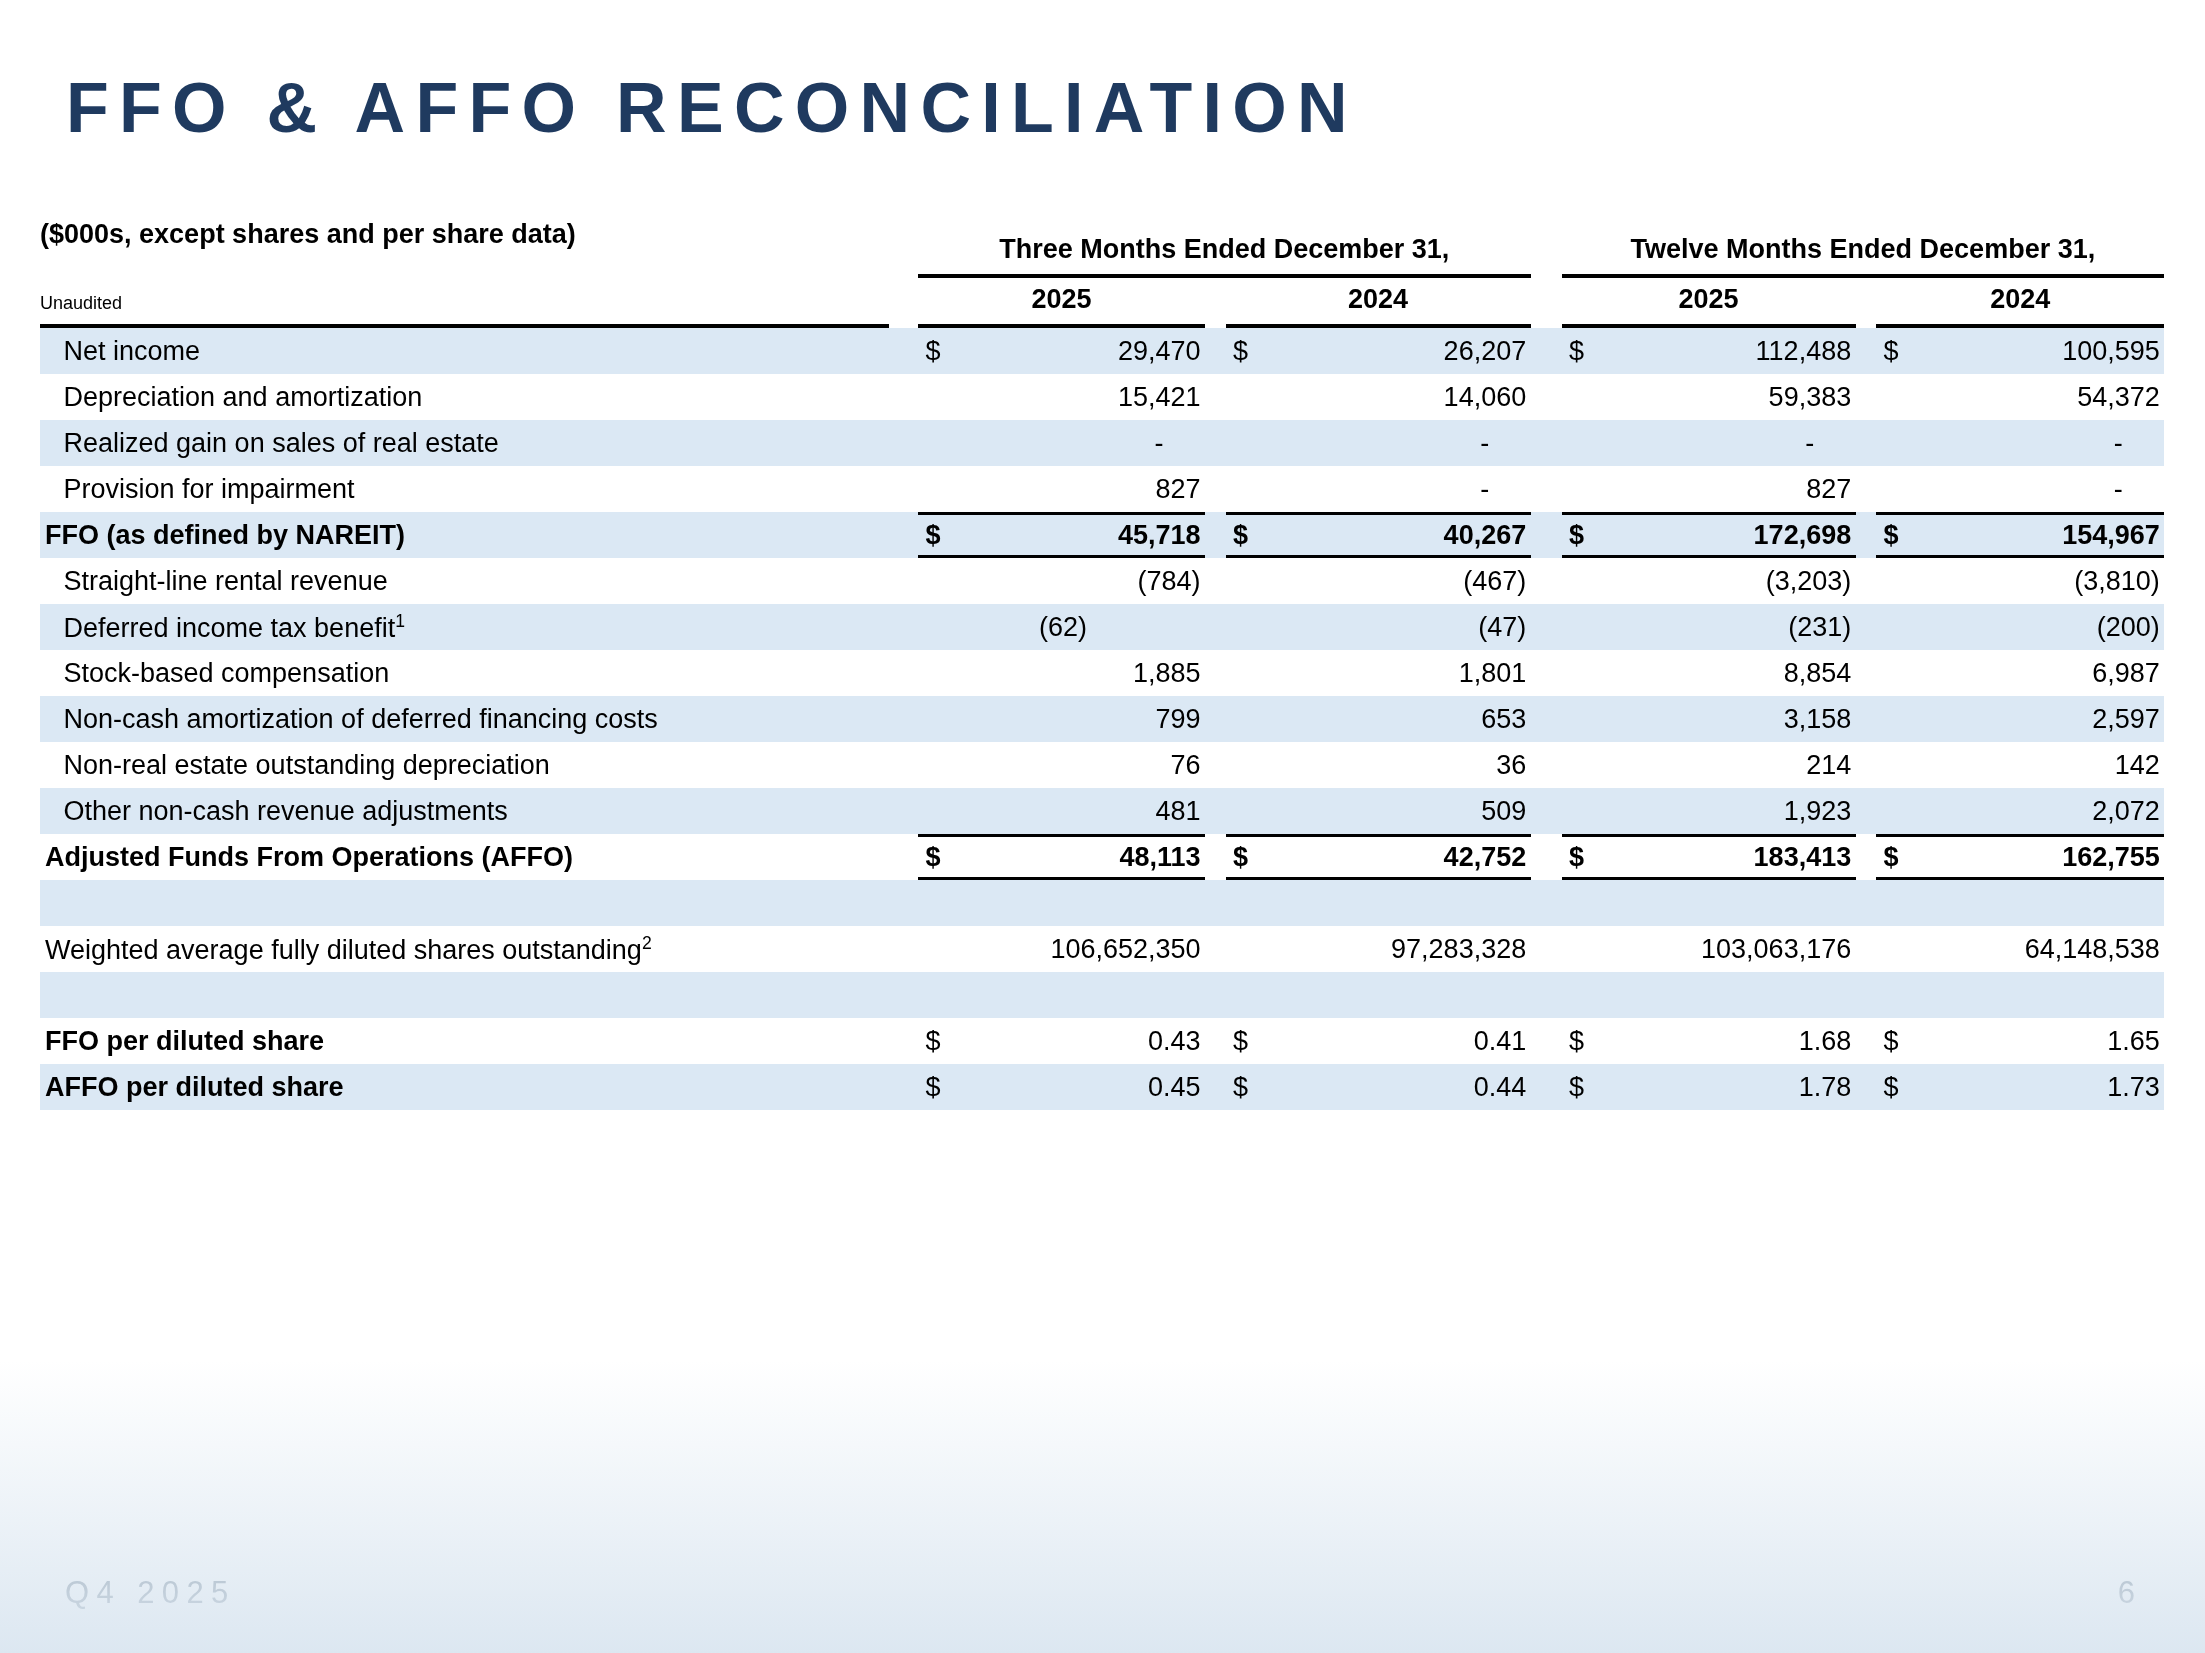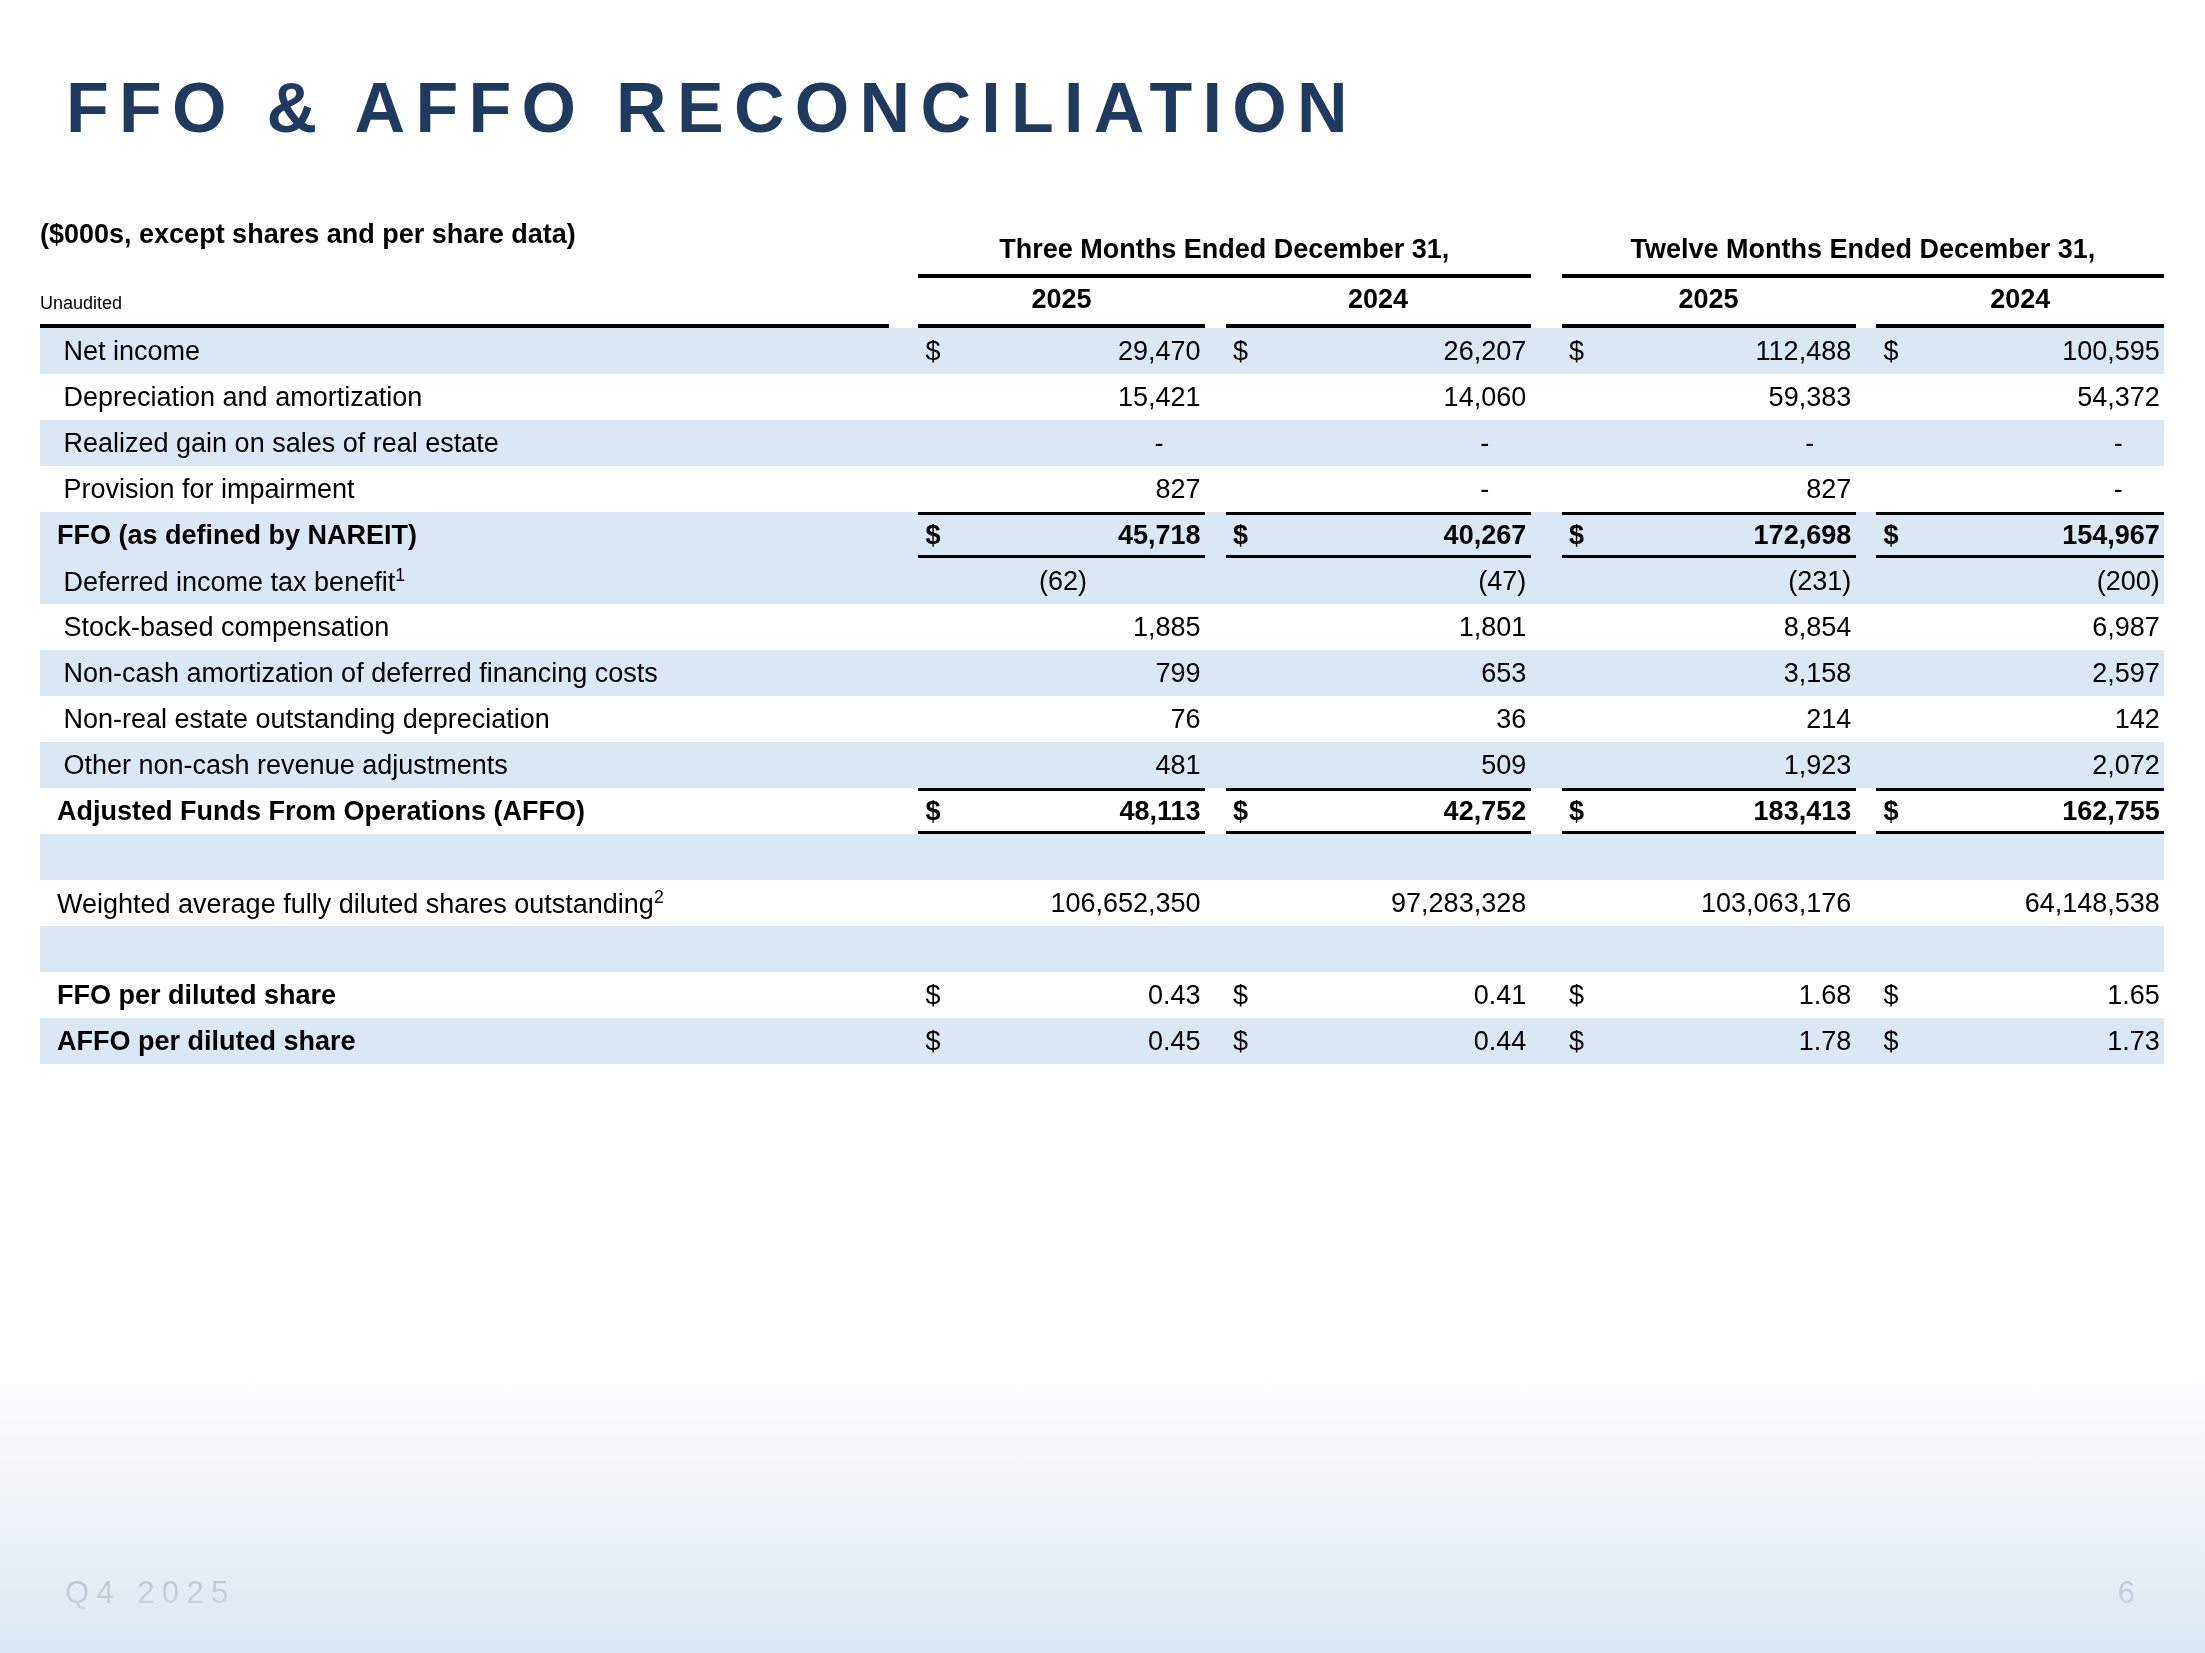--- a/index.html
+++ b/index.html
@@ -43,21 +43,21 @@
   }
   .hdr-year{
     text-align:center;font-weight:bold;font-size:27px;height:100%;
     display:flex;align-items:center;justify-content:center;
     border-bottom:4.4px solid #000;
   }
   .y1{grid-column:2;} .y2{grid-column:4;} .y3{grid-column:6;} .y4{grid-column:8;}
   
   .body-row{height:46px;font-size:27px;}
   .body-row.shaded{background:var(--rowblue);}
-  .row-label{padding-left:17px;white-space:nowrap;}
+  .row-label{padding-left:5px;white-space:nowrap;}
   .row-label.indent{padding-left:23.5px;}
   .row-label.bold{font-weight:bold;}
   .row-label sup{font-size:17.6px;}
   .vcell{
     display:flex;justify-content:space-between;align-items:center;
     height:100%;box-sizing:border-box;padding:0 4.4px 0 7.4px;
   }
   .vcell.total{border-top:3.7px solid #000;border-bottom:3.7px solid #000;}
   .vcell .val{text-align:right;}
   .vcell .val.dash{padding-right:37px;}
@@ -188,20 +188,39 @@
           </div>
           <div class="vcell total bold-vals" style="grid-column: 6;">
             <span class="dollar">$</span>
             <span class="val">172,698</span>
           </div>
           <div class="vcell total bold-vals" style="grid-column: 8;">
             <span class="dollar">$</span>
             <span class="val">154,967</span>
           </div>
         </div>
+        <div class="grid-row body-row">
+          <div class="row-label indent">Straight-line rental revenue</div>
+          <div class="vcell" style="grid-column: 2;">
+            <span class="dollar"></span>
+            <span class="val">(784)</span>
+          </div>
+          <div class="vcell" style="grid-column: 4;">
+            <span class="dollar"></span>
+            <span class="val">(467)</span>
+          </div>
+          <div class="vcell" style="grid-column: 6;">
+            <span class="dollar"></span>
+            <span class="val">(3,203)</span>
+          </div>
+          <div class="vcell" style="grid-column: 8;">
+            <span class="dollar"></span>
+            <span class="val">(3,810)</span>
+          </div>
+        </div>
         <div class="grid-row body-row shaded">
           <div class="row-label indent">Deferred income tax benefit<sup>1</sup></div>
           <div class="vcell" style="grid-column: 2; justify-content: center;">
             <span class="dollar"></span>
             <span class="val">(62)</span>
           </div>
           <div class="vcell" style="grid-column: 4;">
             <span class="dollar"></span>
             <span class="val">(47)</span>
           </div>

